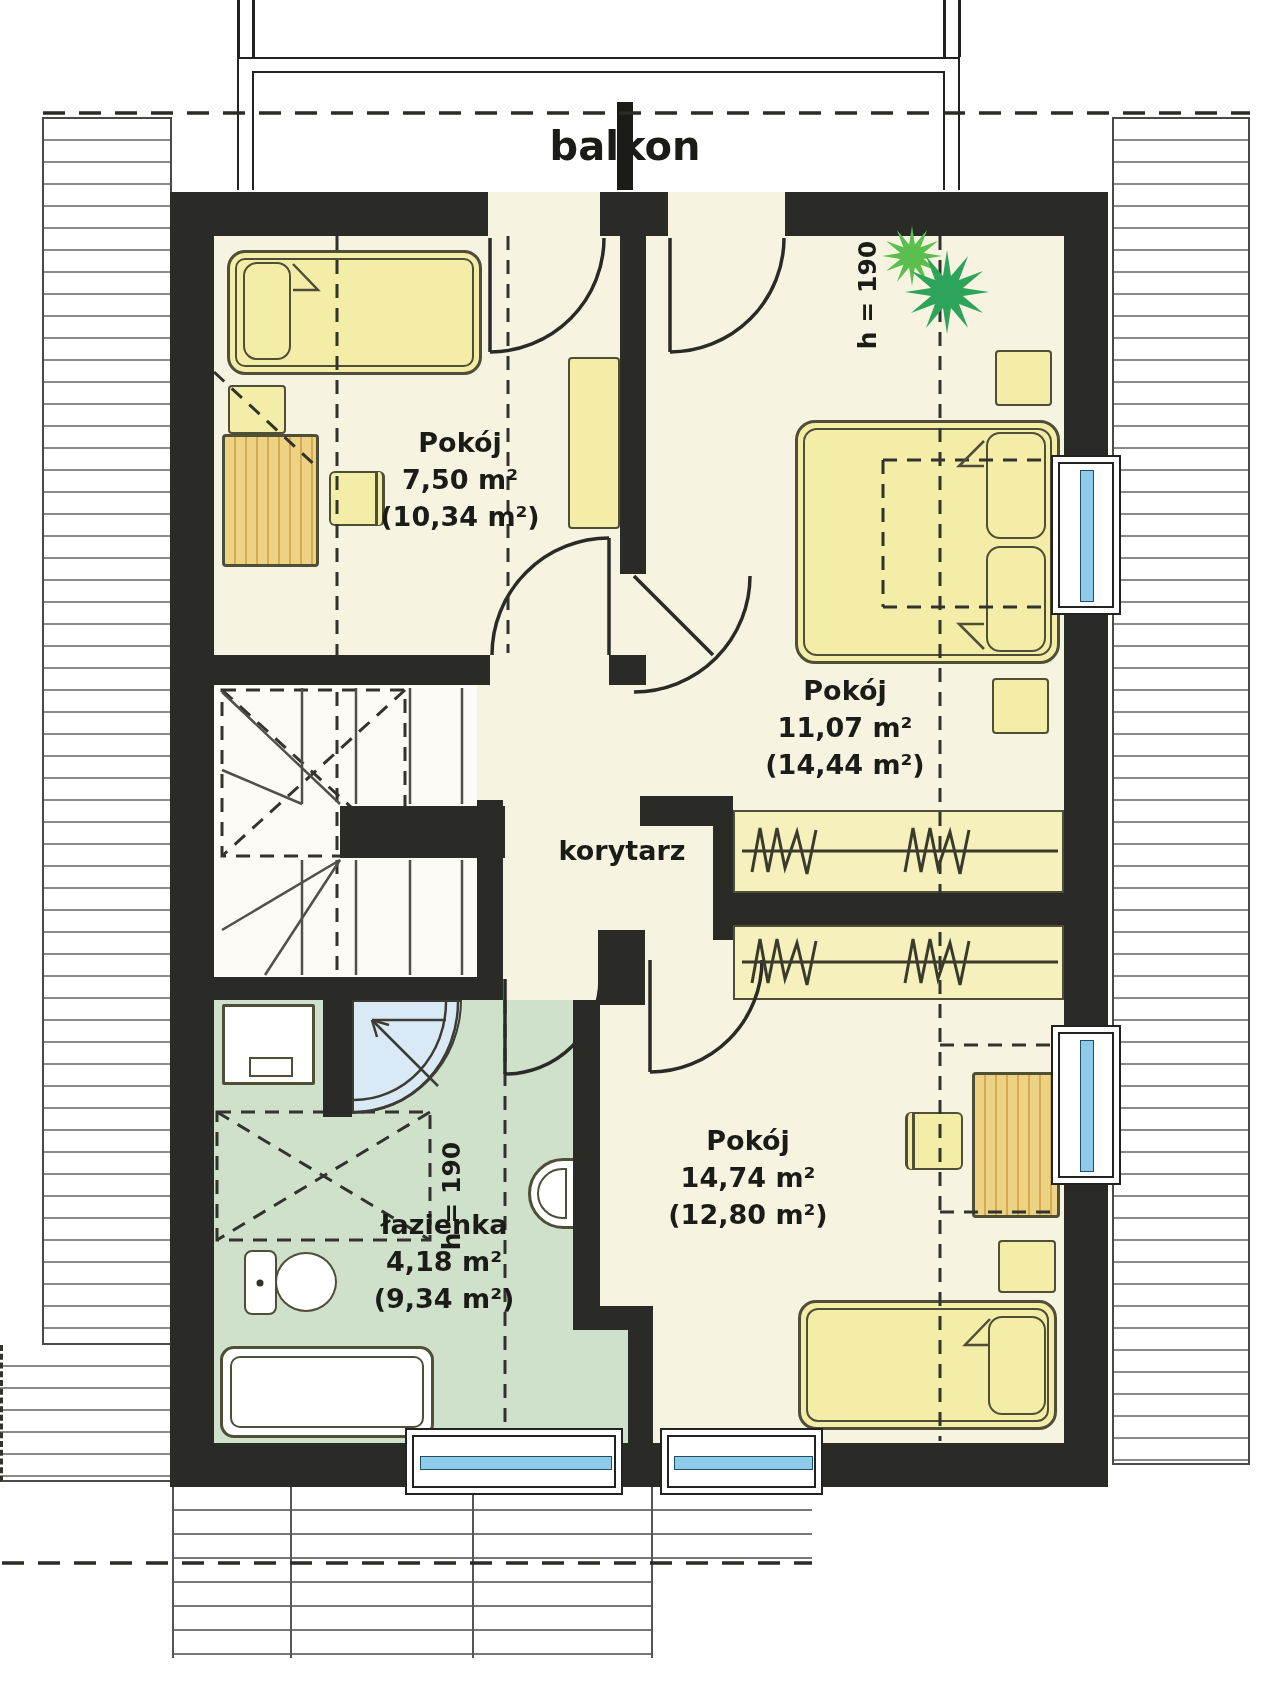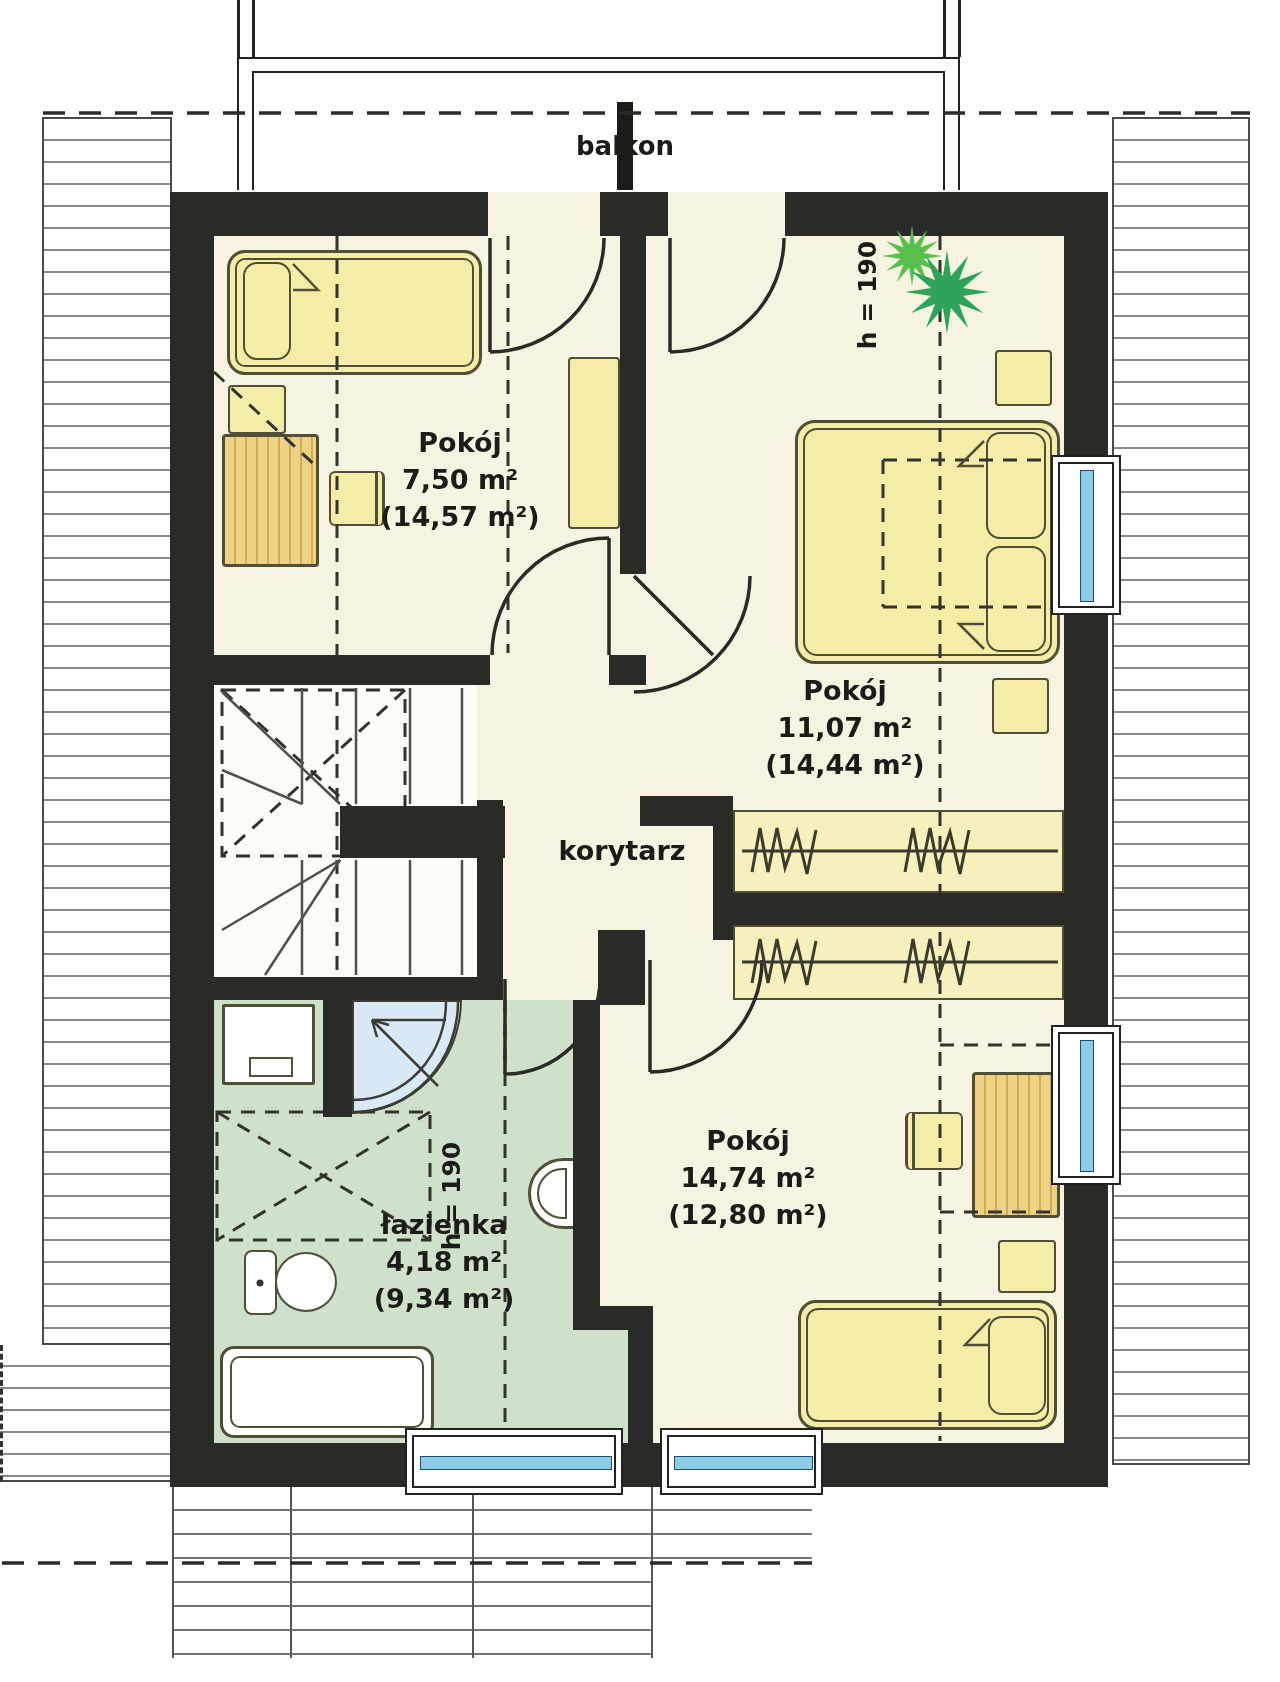--- a/index.html
+++ b/index.html
@@ -36,21 +36,21 @@
 <div class="abs" style="left:290px;top:1487px;width:2px;height:171px;background:#555;"></div>
 <div class="abs" style="left:472px;top:1487px;width:2px;height:171px;background:#555;"></div>
 
 <div class="vline" style="left:237px;top:0;height:57px;"></div>
 <div class="vline" style="left:252px;top:0;height:57px;"></div>
 <div class="vline" style="left:943px;top:0;height:57px;"></div>
 <div class="vline" style="left:958px;top:0;height:57px;"></div>
 <div class="rail" style="left:237px;top:57px;width:723px;height:133px;"></div>
 <div class="rail" style="left:252px;top:71px;width:693px;height:119px;"></div>
 <div class="abs" style="left:617px;top:102px;width:16px;height:88px;background:#1b1b18;"></div>
-<div class="lbl" style="left:500px;top:128px;width:250px;font-size:26px;">balkon</div>
+<div class="lbl" style="left:500px;top:128px;width:250px;font-size:40px;">balkon</div>
 
 <div class="wall" style="left:170px;top:192px;width:938px;height:1295px;"></div>
 <div class="floor" style="left:214px;top:236px;width:850px;height:1207px;background:#f7f3e1;"></div>
 <div class="floor" style="left:214px;top:685px;width:263px;height:292px;background:#fcfbf5;"></div>
 <div class="floor" style="left:214px;top:1000px;width:386px;height:443px;background:#cfe1cb;"></div>
 <div class="floor" style="left:600px;top:1330px;width:28px;height:113px;background:#cfe1cb;"></div>
 
 <div class="floor" style="left:488px;top:192px;width:112px;height:44px;background:#f7f3e1;"></div>
 <div class="floor" style="left:668px;top:192px;width:117px;height:44px;background:#f7f3e1;"></div>
 
@@ -211,21 +211,21 @@
     <div class="glaze" style="left:13px;top:26px;width:192px;height:14px;"></div>
 </div>
 <div class="win" style="left:660px;top:1428px;width:163px;height:67px;">
   <div class="inner"></div>
     <div class="glaze" style="left:12px;top:26px;width:139px;height:14px;"></div>
 </div>
 
 <div class="lbl" style="left:330px;top:424px;width:260px;">
   <div>Pokój</div>
   <div>7,50 m²</div>
-  <div>(14,57 m²)</div>
+  <div>(10,34 m²)</div>
 </div>
 <div class="lbl" style="left:715px;top:672px;width:260px;">
   <div>Pokój</div>
   <div>11,07 m²</div>
   <div>(14,44 m²)</div>
 </div>
 <div class="lbl" style="left:492px;top:832px;width:260px;">
   <div>korytarz</div>
 </div>
 <div class="lbl" style="left:314px;top:1206px;width:260px;">

